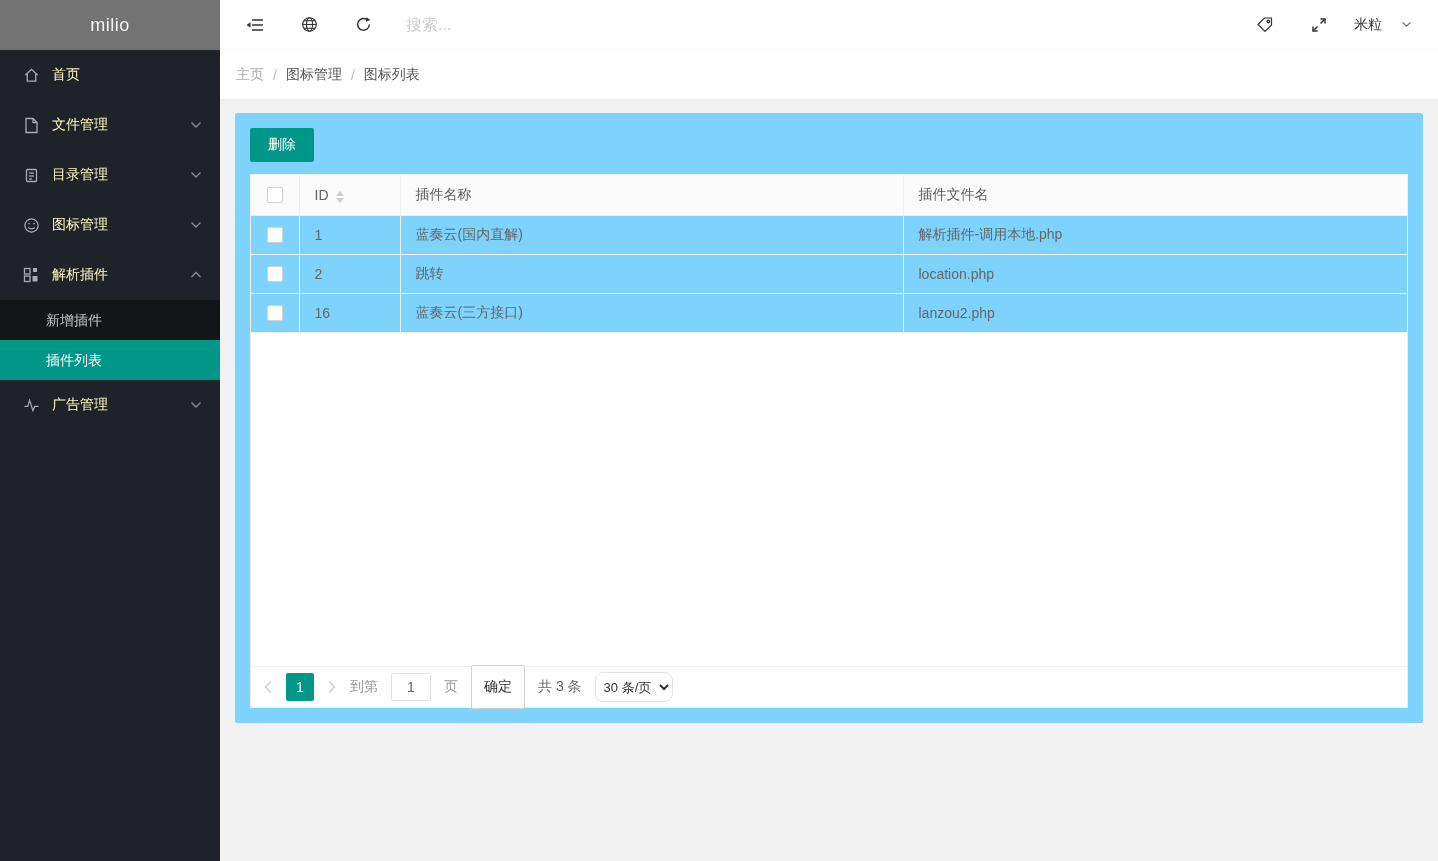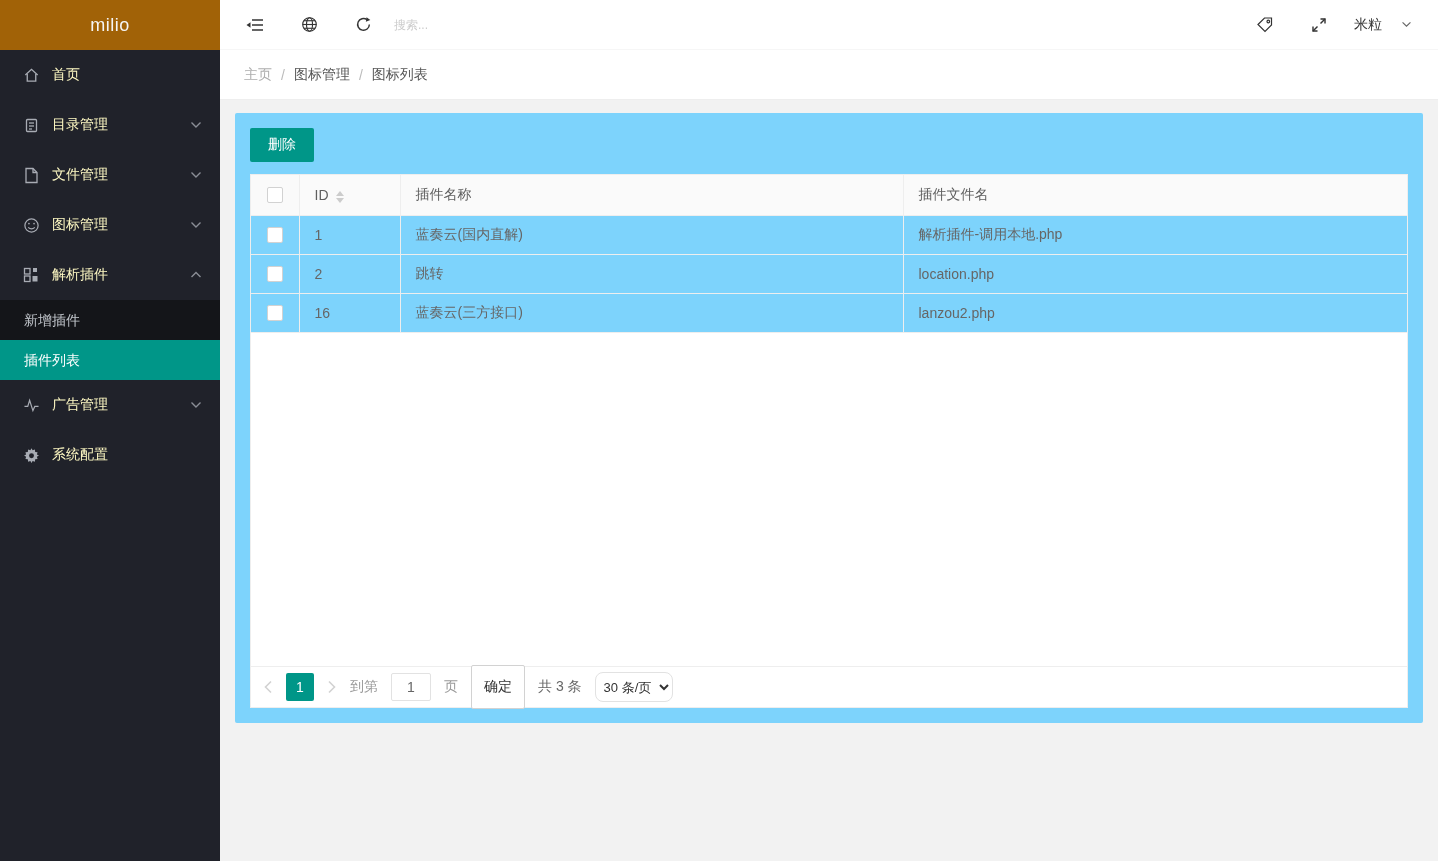--- a/index.html
+++ b/index.html
@@ -1,40 +1,40 @@
 <!DOCTYPE html>
 <html><head>
 <meta charset="utf-8">
 <style>
   * { margin:0; padding:0; box-sizing:border-box; }
   html,body { width:1438px; height:861px; overflow:hidden; font-family:"Liberation Sans", sans-serif; }
   .app { display:flex; width:100%; height:100%; background:#f2f2f2; }
 
   
   .sidebar { width:220px; flex:0 0 220px; background:#20222a; height:100%; color:#c2c6cc; }
-  .logo { height:50px; line-height:50px; text-align:center; color:#f5f5f5; font-size:18px; background:#a16207; letter-spacing:.5px; }
+  .logo { height:50px; line-height:50px; text-align:center; color:#f5f5f5; font-size:18px; background:#737373; letter-spacing:.5px; }
   .nav-item { height:50px; display:flex; align-items:center; padding:0 18px 0 22px; cursor:pointer; font-size:14px; color:#fef9c3; }
   .nav-item .nav-icon { width:18px; height:18px; margin-right:12px; display:inline-flex; align-items:center; justify-content:center; color:#a8acb4; }
   .nav-item .nav-label { flex:1; }
   .nav-item .chev { color:#8a8e96; display:inline-flex; }
   .submenu { background:#141519; }
-  .sub-item { height:40px; line-height:40px; padding-left:24px; font-size:14px; color:#c2c6cc; cursor:pointer; }
+  .sub-item { height:40px; line-height:40px; padding-left:46px; font-size:14px; color:#c2c6cc; cursor:pointer; }
   .sub-item.active { background:#009688; color:#fff; }
   svg { display:block; }
 
   
   .main { flex:1; display:flex; flex-direction:column; height:100%; min-width:0; }
   .topbar { height:50px; background:#fff; display:flex; align-items:center; padding:0 8px; border-bottom:1px solid #f6f6f6; }
   .top-icon { width:54px; height:50px; display:flex; align-items:center; justify-content:center; color:#333; cursor:pointer; }
-  .search-input { border:none; outline:none; font-size:12px; margin-left:4px; width:220px; color:#666; }
+  .search-input { border:none; outline:none; font-size:16px; margin-left:16px; width:220px; color:#666; }
   .search-input::placeholder { color:#ccc; }
   .topbar-right { margin-left:auto; display:flex; align-items:center; }
   .user-box { display:flex; align-items:center; gap:19px; padding:0 18px 0 8px; height:50px; cursor:pointer; font-size:14px; color:#333; }
 
-  .breadcrumb { height:50px; background:#fff; border-bottom:1px solid #eee; display:flex; align-items:center; padding-left:24px; font-size:14px; gap:9px; }
+  .breadcrumb { height:50px; background:#fff; border-bottom:1px solid #eee; display:flex; align-items:center; padding-left:16px; font-size:14px; gap:9px; }
   .crumb-muted { color:#adadad; cursor:pointer; }
   .crumb { color:#555; cursor:pointer; }
   .crumb-sep { color:#bbb; }
 
   .content { flex:1; background:#f2f2f2; padding:13px 15px; overflow:auto; }
   .card { background:#7dd3fc; border-radius:2px; height:610px; padding:15px; display:flex; flex-direction:column; }
   .btn-delete { align-self:flex-start; background:#009688; color:#fff; border:none; height:34px; padding:0 18px; font-size:14px; border-radius:2px; cursor:pointer; font-family:inherit; }
 
   .table-wrap { margin-top:12px; border:1px solid #eee; flex:1; display:flex; flex-direction:column; min-height:0; }
   table { border-collapse:collapse; width:100%; table-layout:fixed; font-size:14px; }
@@ -73,52 +73,52 @@
           <svg width="17" height="17" viewBox="0 0 18 18" fill="none" stroke="currentColor" stroke-width="1.4">
               <path d="M2.5 8.5 L9 2.5 L15.5 8.5"></path>
               <path d="M4.5 7.5 V15 H13.5 V7.5"></path>
             </svg>
         </span>
         <span class="nav-label">首页</span>
       </div>
 
       <div class="nav-item">
         <span class="nav-icon">
+          <svg width="15" height="17" viewBox="0 0 14 17" fill="none" stroke="currentColor" stroke-width="1.3">
+              <path d="M1.5 1.5 H8.5 L12.5 5.5 V15.5 H1.5 Z"></path>
+              <path d="M8.5 1.5 V5.5 H12.5"></path>
+            </svg>
+        </span>
+        <span class="nav-label">文件管理</span>
+        <span class="chev">
+          <svg width="12" height="8" viewBox="0 0 12 8" fill="none" stroke="currentColor" stroke-width="1.4">
+              <polyline points="1.5,1.5 6,6 10.5,1.5"></polyline>
+            </svg>
+        </span>
+      </div>
+
+      <div class="nav-item">
+        <span class="nav-icon">
           <svg width="13" height="15" viewBox="0 0 13 15" fill="none" stroke="currentColor" stroke-width="1.3">
               <rect x="1.5" y="1.5" width="10" height="12" rx="1"></rect>
               <line x1="4" y1="5" x2="9" y2="5"></line>
               <line x1="4" y1="8" x2="9" y2="8"></line>
               <line x1="4" y1="11" x2="7" y2="11"></line>
             </svg>
         </span>
         <span class="nav-label">目录管理</span>
         <span class="chev">
           <svg width="12" height="8" viewBox="0 0 12 8" fill="none" stroke="currentColor" stroke-width="1.4">
               <polyline points="1.5,1.5 6,6 10.5,1.5"></polyline>
             </svg>
         </span>
       </div>
 
       <div class="nav-item">
         <span class="nav-icon">
-          <svg width="15" height="17" viewBox="0 0 14 17" fill="none" stroke="currentColor" stroke-width="1.3">
-              <path d="M1.5 1.5 H8.5 L12.5 5.5 V15.5 H1.5 Z"></path>
-              <path d="M8.5 1.5 V5.5 H12.5"></path>
-            </svg>
-        </span>
-        <span class="nav-label">文件管理</span>
-        <span class="chev">
-          <svg width="12" height="8" viewBox="0 0 12 8" fill="none" stroke="currentColor" stroke-width="1.4">
-              <polyline points="1.5,1.5 6,6 10.5,1.5"></polyline>
-            </svg>
-        </span>
-      </div>
-
-      <div class="nav-item">
-        <span class="nav-icon">
           <svg width="17" height="17" viewBox="0 0 18 18" fill="none" stroke="currentColor" stroke-width="1.3">
               <circle cx="9" cy="9" r="7"></circle>
               <circle cx="6.3" cy="7" r="0.9" fill="currentColor" stroke="none"></circle>
               <circle cx="11.7" cy="7" r="0.9" fill="currentColor" stroke="none"></circle>
               <path d="M5.5 11 Q9 14 12.5 11"></path>
             </svg>
         </span>
         <span class="nav-label">图标管理</span>
         <span class="chev">
           <svg width="12" height="8" viewBox="0 0 12 8" fill="none" stroke="currentColor" stroke-width="1.4">
@@ -157,29 +157,20 @@
         </span>
         <span class="nav-label">广告管理</span>
         <span class="chev">
           <svg width="12" height="8" viewBox="0 0 12 8" fill="none" stroke="currentColor" stroke-width="1.4">
               <polyline points="1.5,1.5 6,6 10.5,1.5"></polyline>
             </svg>
         </span>
       </div>
 
 
-      <div class="nav-item">
-        <span class="nav-icon">
-          <svg width="17" height="17" viewBox="0 0 18 18" fill="currentColor">
-              <path d="M9 1.2 l1.2 2.2 2.4-.7 .3 2.5 2.5.3 -.7 2.4 2.2 1.2 -2.2 1.2 .7 2.4 -2.5.3 -.3 2.5 -2.4-.7 -1.2 2.2 -1.2-2.2 -2.4.7 -.3-2.5 -2.5-.3 .7-2.4 -2.2-1.2 2.2-1.2 -.7-2.4 2.5-.3 .3-2.5 2.4.7 Z"></path>
-              <circle cx="9" cy="9.3" r="2.6" fill="#20222a"></circle>
-            </svg>
-        </span>
-        <span class="nav-label">系统配置</span>
-      </div>
 
     </nav>
   </aside>
 
   <div class="main">
 
     <header class="topbar">
       <span class="top-icon">
         <svg width="18" height="14" viewBox="0 0 18 14" fill="none" stroke="currentColor" stroke-width="1.5">
             <line x1="6" y1="2" x2="17" y2="2"></line>

